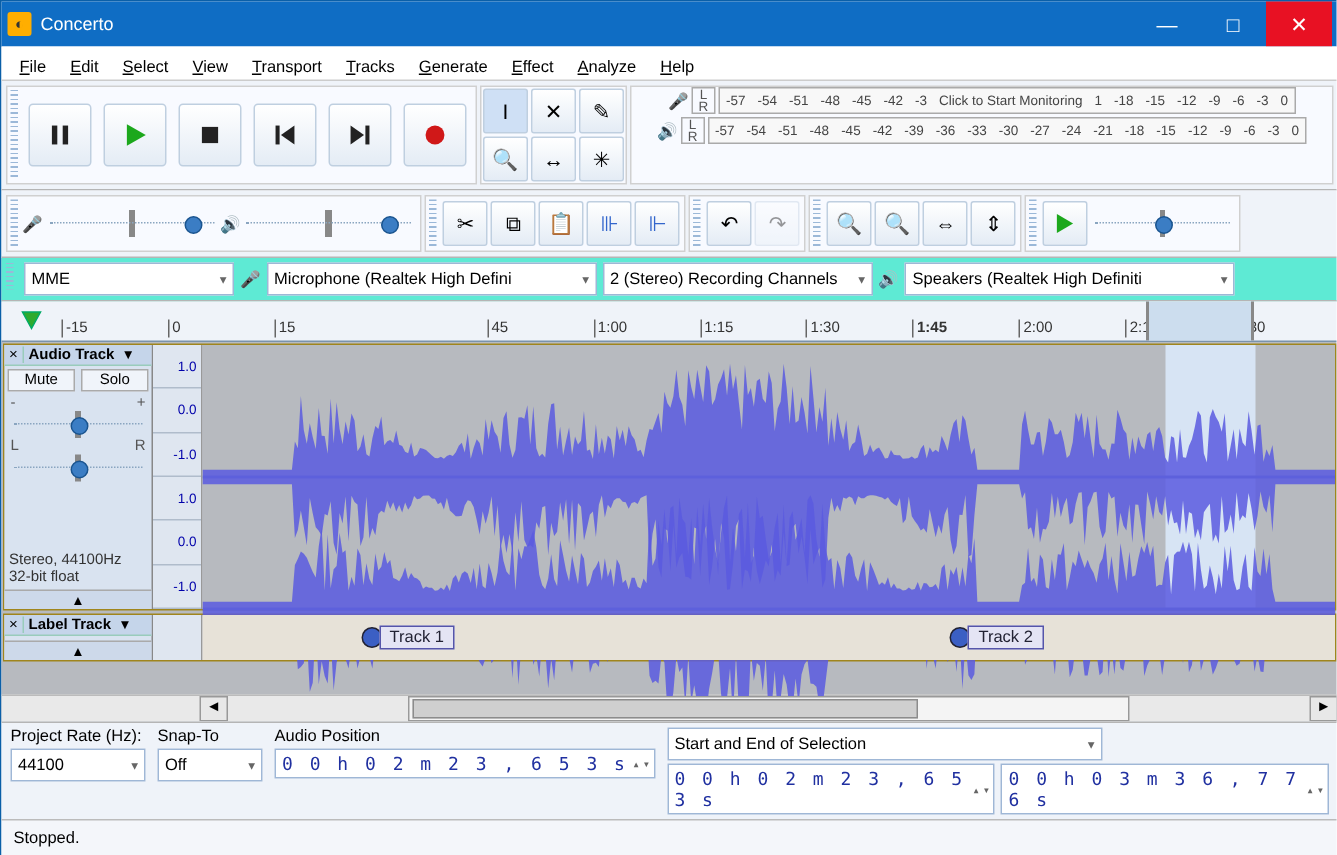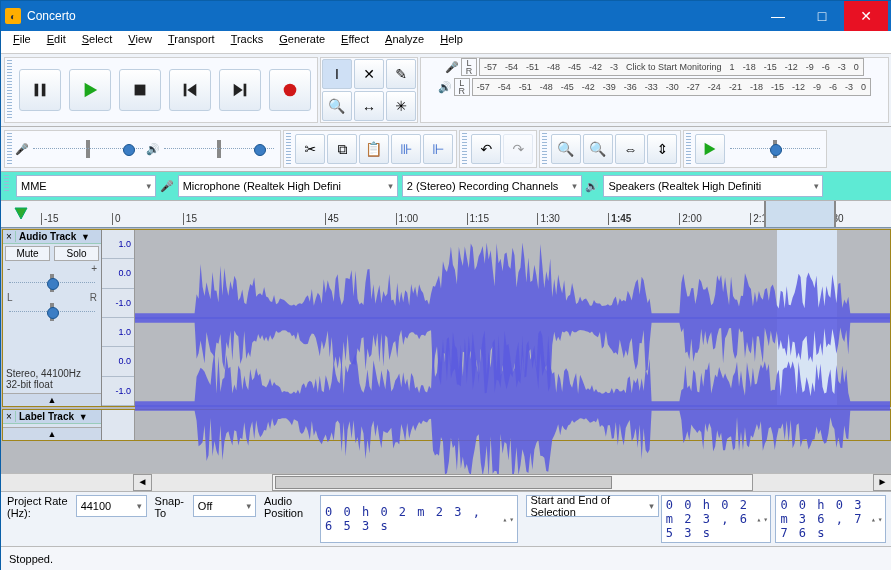--- a/index.html
+++ b/index.html
@@ -2,21 +2,21 @@
 <html><head>
 <meta charset="utf-8">
 <style>
 html,body{margin:0;padding:0;font-family:Tahoma,Arial,sans-serif;font-size:11px;color:#000;background:#fff;overflow:hidden}
 .window{width:891px;height:570px;display:flex;flex-direction:column;border:1px solid #0a5fa8}
 .titlebar{height:30px;background:#0f6dc4;color:#fff;display:flex;align-items:center;padding:0 4px}
 .titlebar .icon{width:16px;height:16px;background:#ffae00;border-radius:2px;margin-right:6px;display:flex;align-items:center;justify-content:center;font-size:10px;color:#333}
 .titlebar .title{flex:1;font-size:12px}
 .winbtn{width:44px;height:30px;display:flex;align-items:center;justify-content:center;color:#fff;font-size:14px}
 .winbtn.close{background:#e81123}
-.menubar{height:22px;background:#fff;display:flex;align-items:flex-start;padding:0 4px;border-bottom:1px solid #ccc}
+.menubar{height:22px;background:#fff;display:flex;align-items:flex-end;padding:0 4px;border-bottom:1px solid #ccc}
 .menubar span{padding:2px 8px;cursor:default}
 .menubar span u{text-decoration:underline}
 .toolrow{display:flex;background:#eff3f9;border-bottom:1px solid #b5b5b5;padding:2px}
 .toolgroup{display:flex;align-items:center;padding:2px;border:1px solid #d0d0d0;background:#f8faff;margin:1px}
 .grip{width:5px;align-self:stretch;margin-right:3px;background:repeating-linear-gradient(to bottom,#9bb8d8 0 1px,transparent 1px 3px)}
 .bigbtn{width:40px;height:40px;border:1px solid #bfcfe0;border-radius:3px;background:linear-gradient(#fff,#e4ecf5);margin:0 4px;display:flex;align-items:center;justify-content:center}
 .smbtn{width:28px;height:28px;border:1px solid #bfcfe0;border-radius:2px;background:linear-gradient(#fff,#e4ecf5);margin:1px;display:flex;align-items:center;justify-content:center;font-size:14px}
 .meterbox{flex:1;display:flex;flex-direction:column;gap:2px;padding:0 4px}
 .meterrow{display:flex;align-items:center;height:18px}
 .lr{width:14px;font-size:9px;color:#555;display:flex;flex-direction:column;line-height:8px;align-items:center;border:1px solid #aaa;margin:0 2px}
@@ -50,21 +50,21 @@
 .labeltrack{height:30px}
 .labeltrack .wave{background:#e7e2d8;display:flex;align-items:center}
 .lbl{position:absolute;display:flex;align-items:center}
 .lbl .flag{background:#e4e4f4;border:1px solid #5555aa;padding:1px 6px;font-size:11px;color:#223}
 .lbl .pin{width:12px;height:12px;background:#3b5fc4;border-radius:50%;border:1px solid #223;margin-right:-2px}
 .hscroll{height:17px;background:#e9e9e9;border-top:1px solid #bbb;display:flex;align-items:center}
 .hscroll .sb{flex:1;margin:0 120px 0 120px;height:15px;border:1px solid #999;position:relative;background:#f4f4f4}
 .hscroll .sb .th{position:absolute;left:2px;width:70%;top:1px;bottom:1px;background:#cfcfcf;border:1px solid #8c8c8c}
 .hscroll .ar{width:17px;height:15px;border:1px solid #999;background:#e8e8e8;text-align:center;font-size:10px;line-height:13px}
 .bottombar{background:#eff3f9;border-top:1px solid #b5b5b5;padding:3px 6px;display:flex;gap:8px;font-size:11px}
-.bgroup{display:flex;flex-direction:row;gap:2px}
+.bgroup{display:flex;flex-direction:column;gap:2px}
 .bgroup label{font-size:11px}
 .numfield{border:1px solid #9fb7d6;background:#fff;padding:2px 4px;font-family:monospace;font-size:12px;letter-spacing:2px;color:#2030a0;display:flex;align-items:center}
 .numfield .sp{width:10px;text-align:center;font-size:8px;color:#666;margin-left:3px}
 .status{height:20px;border-top:1px solid #bbb;padding:2px 8px;font-size:11px;display:flex;align-items:center;background:#f4f6fa}
 svg.i{width:18px;height:18px}
 </style>
 </head>
 <body>
 
 <div class="window">
@@ -340,20 +340,30 @@
 
   <div class="track labeltrack">
    <div class="trackhead" style="flex-direction:column">
     <div class="toprow">
      <div class="closex">×</div>
      <div class="tname"><span>Label Track</span> <span class="ddl">▼</span></div>
     </div>
     <div class="collapse" style="margin-top:auto">▲</div>
    </div>
    <div class="scalecol"></div>
+   <div class="wave" id="labelarea">
+          <div class="lbl" style="left: 14%;">
+            <div class="pin"></div>
+            <div class="flag">Track 1</div>
+          </div>
+          <div class="lbl" style="left: 66%;">
+            <div class="pin"></div>
+            <div class="flag">Track 2</div>
+          </div>
+        </div>
   </div>
 
   <div style="flex:1"></div>
   <div class="hscroll">
    <div style="width:132px"></div>
    <div class="ar">◄</div>
    <div class="sb">
           <div class="th"></div>
         </div>
    <div class="ar">►</div>

